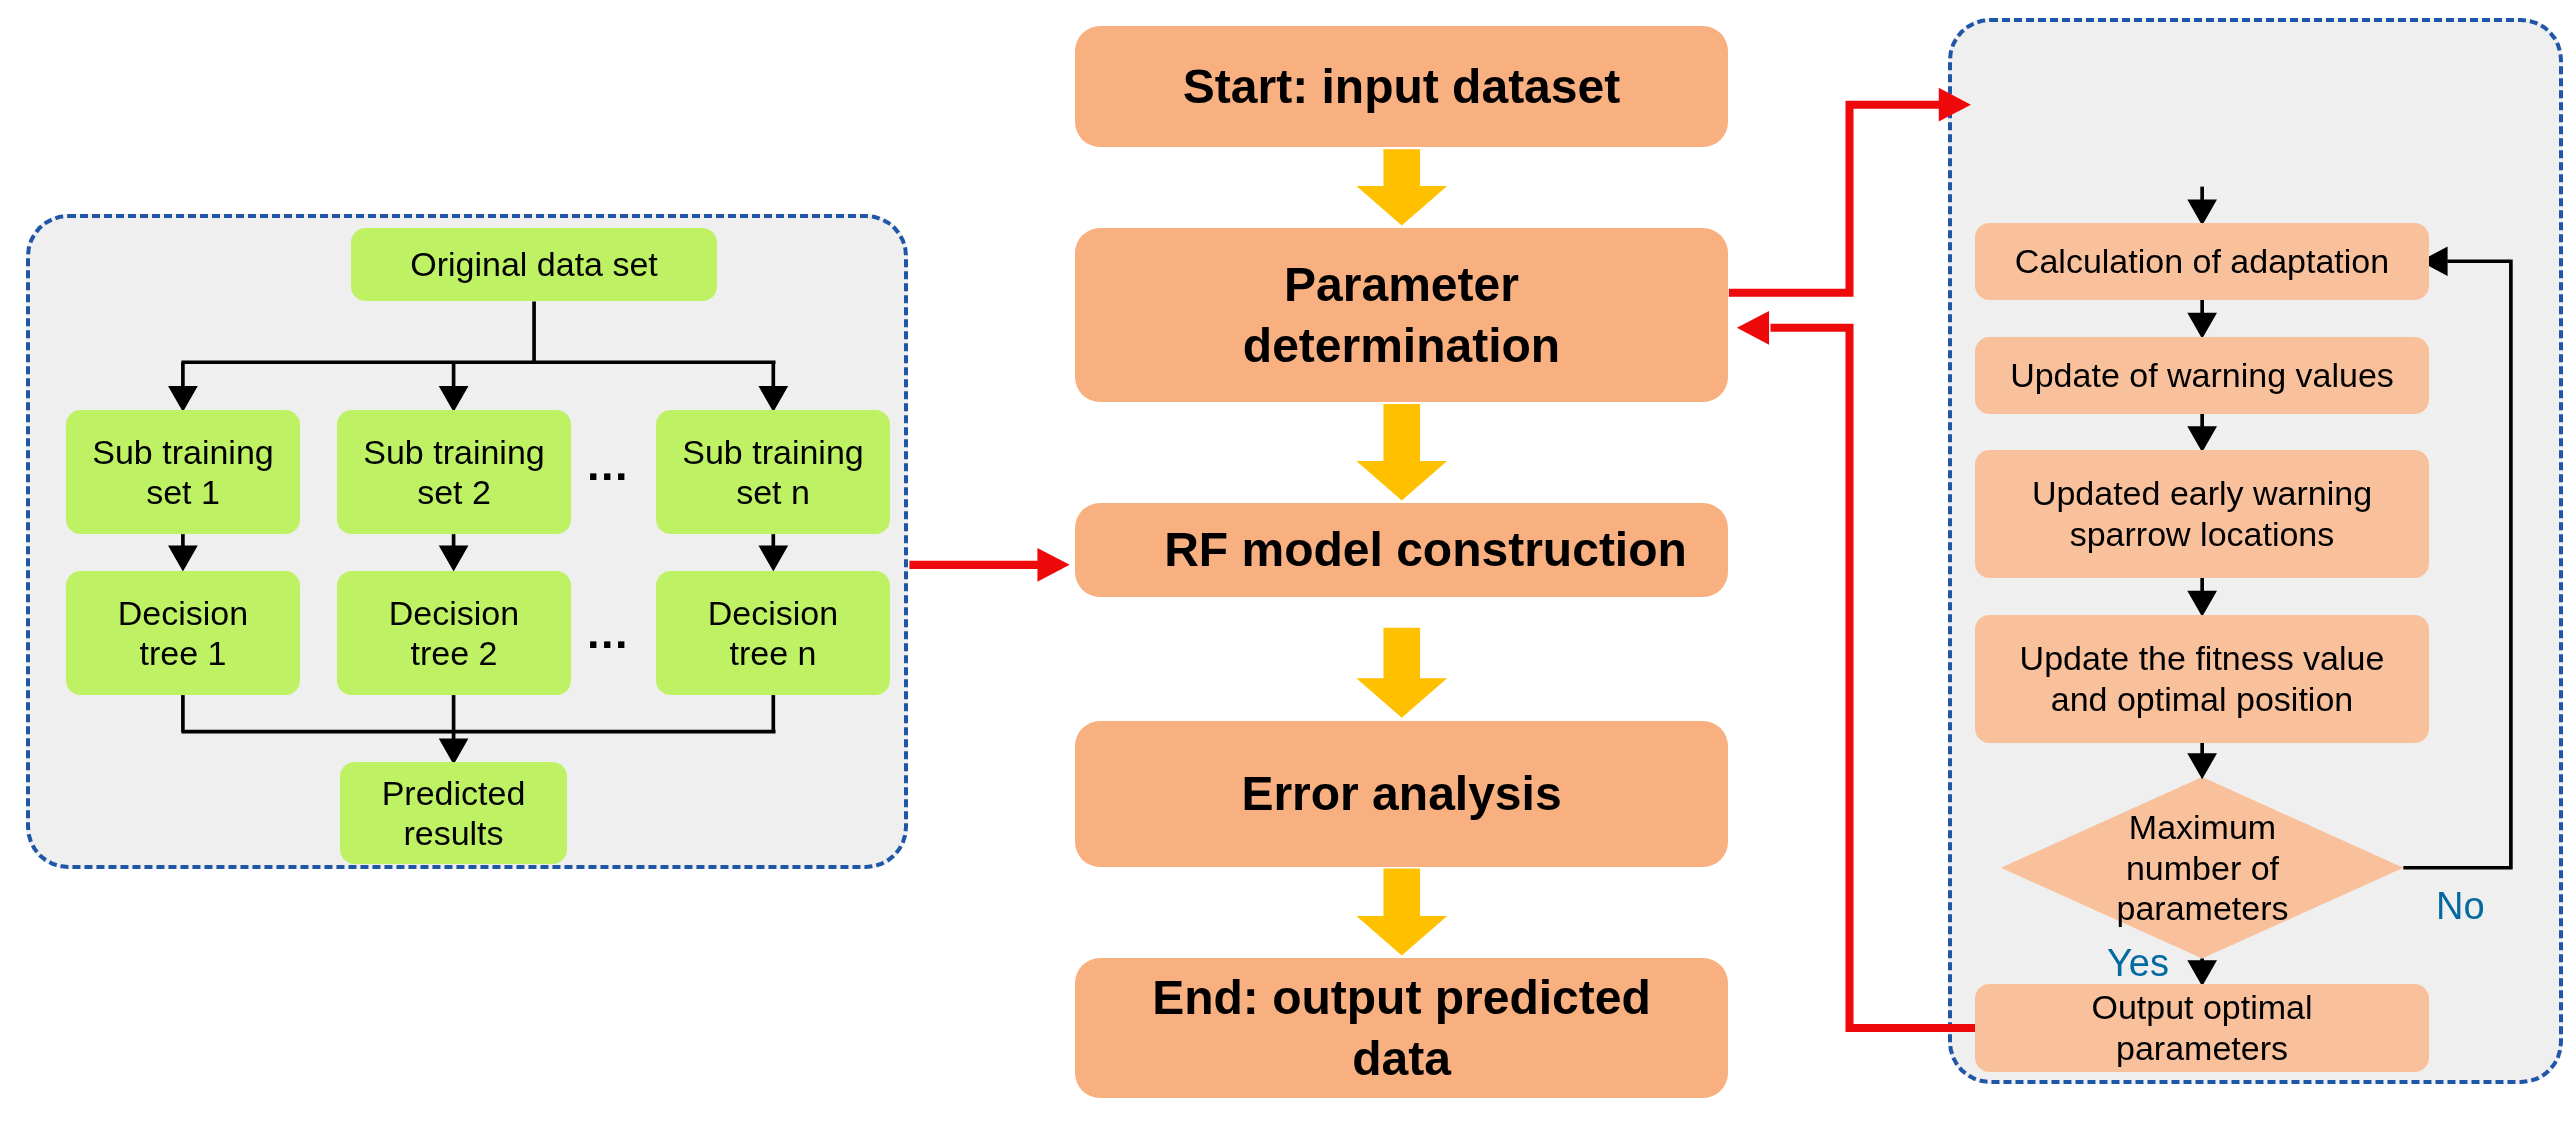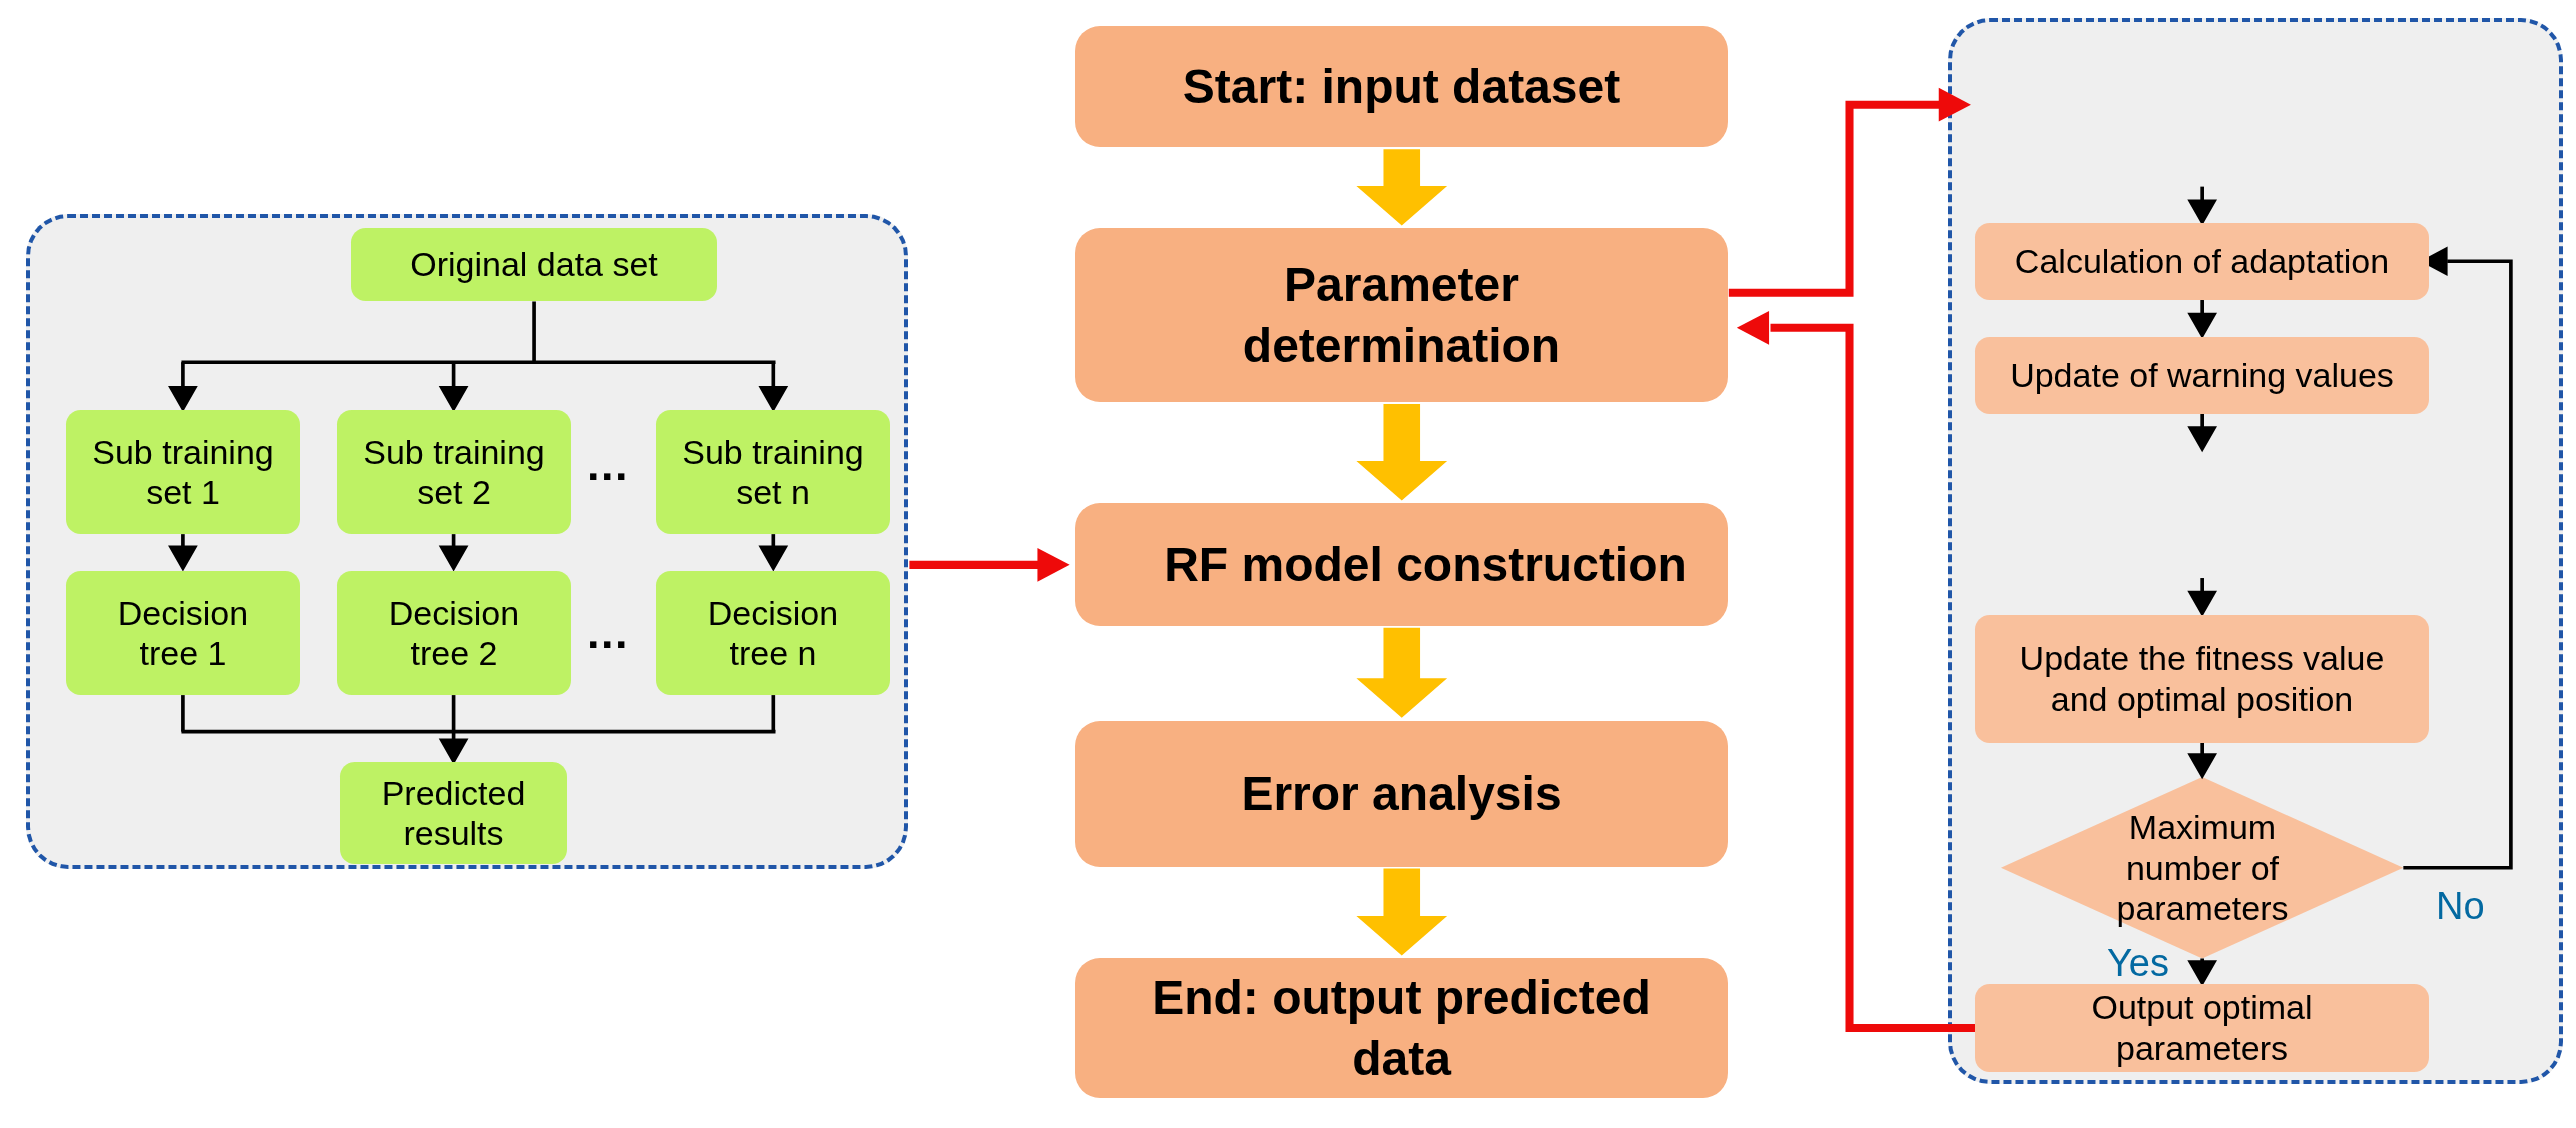--- a/index.html
+++ b/index.html
@@ -153,27 +153,29 @@
   <div class="node left-box" style="left:656px;top:571px;width:234px;height:124px;">Decision
 tree n</div>
   <div class="dots" style="left:587px;top:607px;">...</div>
 
   <div class="node left-box" style="left:340px;top:762px;width:227px;height:102px;">Predicted
 results</div>
 
   <div class="node center-box" style="left:1075px;top:26px;width:653px;height:121px;">Start: input dataset</div>
   <div class="node center-box" style="left:1075px;top:228px;width:653px;height:174px;">Parameter
 determination</div>
-  <div class="node center-box" style="left:1075px;top:503px;width:653px;height:123px;padding-left:48px;">RF model construction</div>
+  <div class="node center-box" style="left:1075px;top:503px;width:653px;height:94px;padding-left:48px;">RF model construction</div>
   <div class="node center-box" style="left:1075px;top:721px;width:653px;height:146px;">Error analysis</div>
   <div class="node center-box" style="left:1075px;top:958px;width:653px;height:140px;">End: output predicted
 data</div>
 
   <div class="node right-box" style="left:1975px;top:223px;width:454px;height:77px;">Calculation of adaptation</div>
   <div class="node right-box" style="left:1975px;top:337px;width:454px;height:77px;">Update of warning values</div>
+  <div class="node right-box" style="left:1975px;top:450px;width:454px;height:128px;">Updated early warning
+sparrow locations</div>
   <div class="node right-box" style="left:1975px;top:615px;width:454px;height:128px;">Update the fitness value
 and optimal position</div>
 
   <div class="diamond-label" style="left:2027px;top:789px;width:351px;height:158px;">Maximum
 number of
 parameters</div>
 
   <div class="node right-box" style="left:1975px;top:984px;width:454px;height:88px;">Output optimal
 parameters</div>
 

